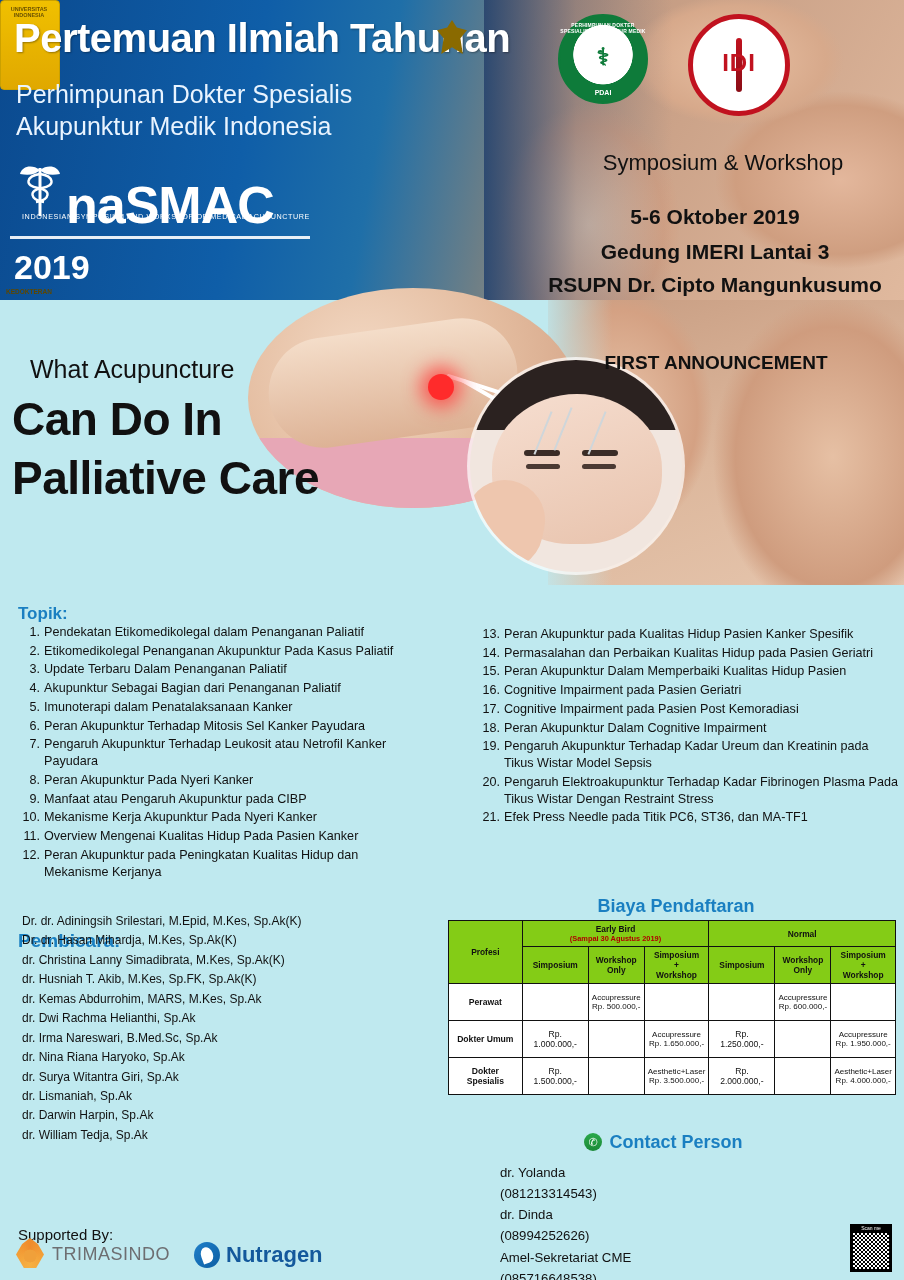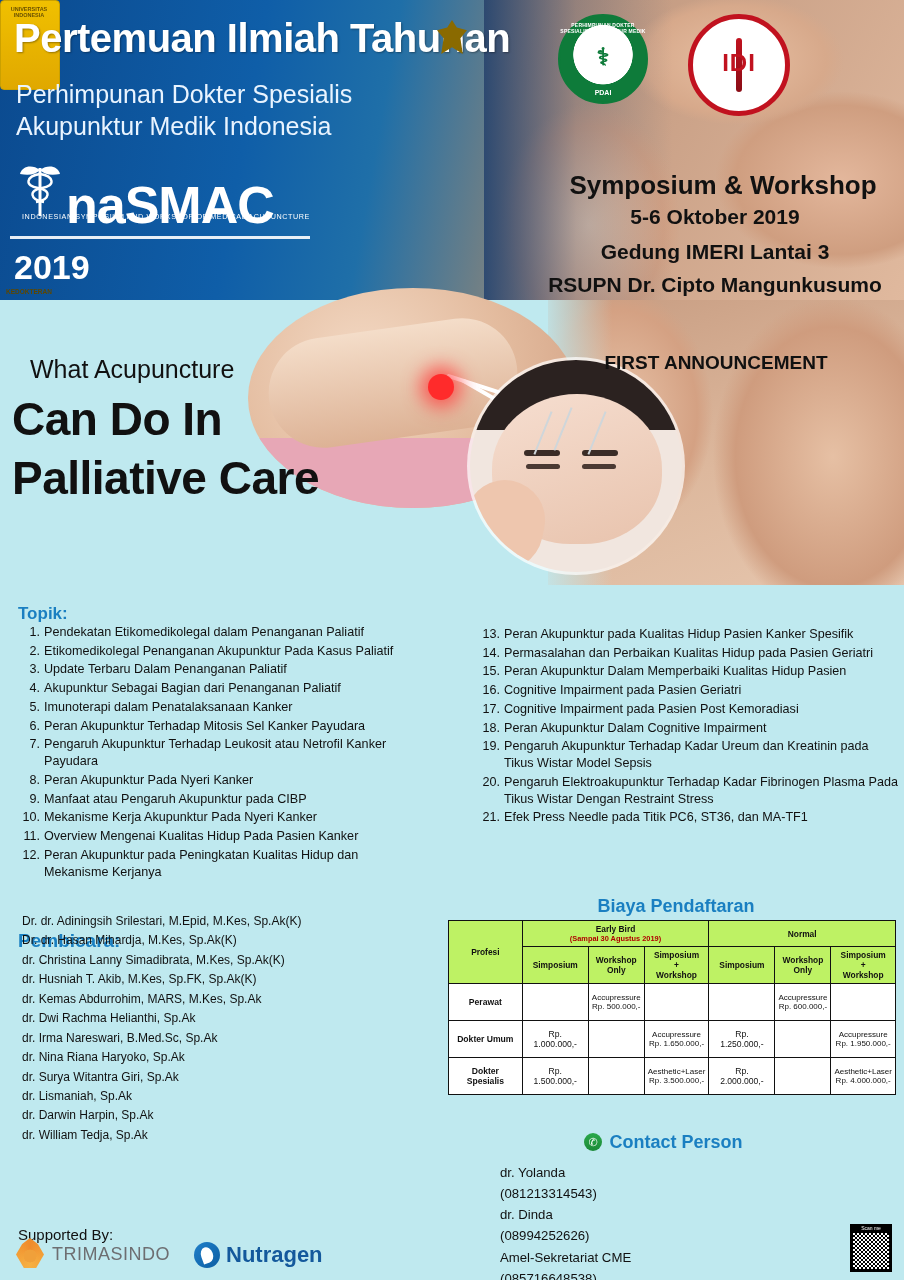--- a/index.html
+++ b/index.html
@@ -75,21 +75,21 @@
     border:1px solid #caa000;
   }
   .logo-ui .makara{position:absolute;left:50%;top:20px;transform:translateX(-50%);width:30px;height:34px;background:#8a6a00;
      clip-path:polygon(50% 0%, 66% 22%, 100% 30%, 78% 54%, 86% 100%, 50% 80%, 14% 100%, 22% 54%, 0% 30%, 34% 22%);}
   .logo-ui .uitxt{position:absolute;left:0;top:6px;width:58px;text-align:center;font-size:5.5px;color:#6b5200;font-weight:bold;}
   .logo-ui .ked{position:absolute;left:0;bottom:5px;width:58px;text-align:center;font-size:6.5px;color:#5d4700;font-weight:bold;}
 
   
   .sym-title{
     position:absolute;left:548px;top:150px;width:350px;text-align:center;
-    font-size:26px;font-weight:bold;color:#111111;margin-top:20px;
+    font-size:22px;font-weight:normal;color:#111111;
   }
   .ev-line{position:absolute;width:350px;left:540px;text-align:center;font-size:21px;font-weight:bold;color:#111111;}
   .ev1{top:205px;}
   .ev2{top:240px;}
   .ev3{top:273px;}
   .first-ann{
     position:absolute;left:540px;top:352px;width:352px;text-align:center;
     font-size:19px;font-weight:bold;color:#111111;
   }
 
@@ -193,21 +193,21 @@
   
   .biaya-h{
     position:absolute;left:448px;top:896px;width:456px;text-align:center;
     font-size:18px;font-weight:bold;color:#1a7fc1;
   }
   table.price{
     position:absolute;left:448px;top:920px;width:448px;
     border-collapse:collapse;font-size:8.4px;color:#111111;background:#ffffff;
   }
   table.price th,table.price td{border:1px solid #111111;padding:3px 3px;vertical-align:middle;}
-  table.price th{background:#bef264;font-weight:bold;text-align:center;}
+  table.price th{background:#84cc16;font-weight:bold;text-align:center;}
   table.price .eb{color:#b00000;font-size:7.4px;}
   table.price td.rowhead{text-align:center;font-weight:bold;font-size:8.6px;}
   table.price td{text-align:center;height:30px;}
   .cellmain{font-size:8.6px;}
   .cellsub{font-size:8px;}
 
   
   .contact-h{
     position:absolute;left:448px;top:1132px;width:456px;text-align:center;
     font-size:18px;font-weight:bold;color:#1a7fc1;

